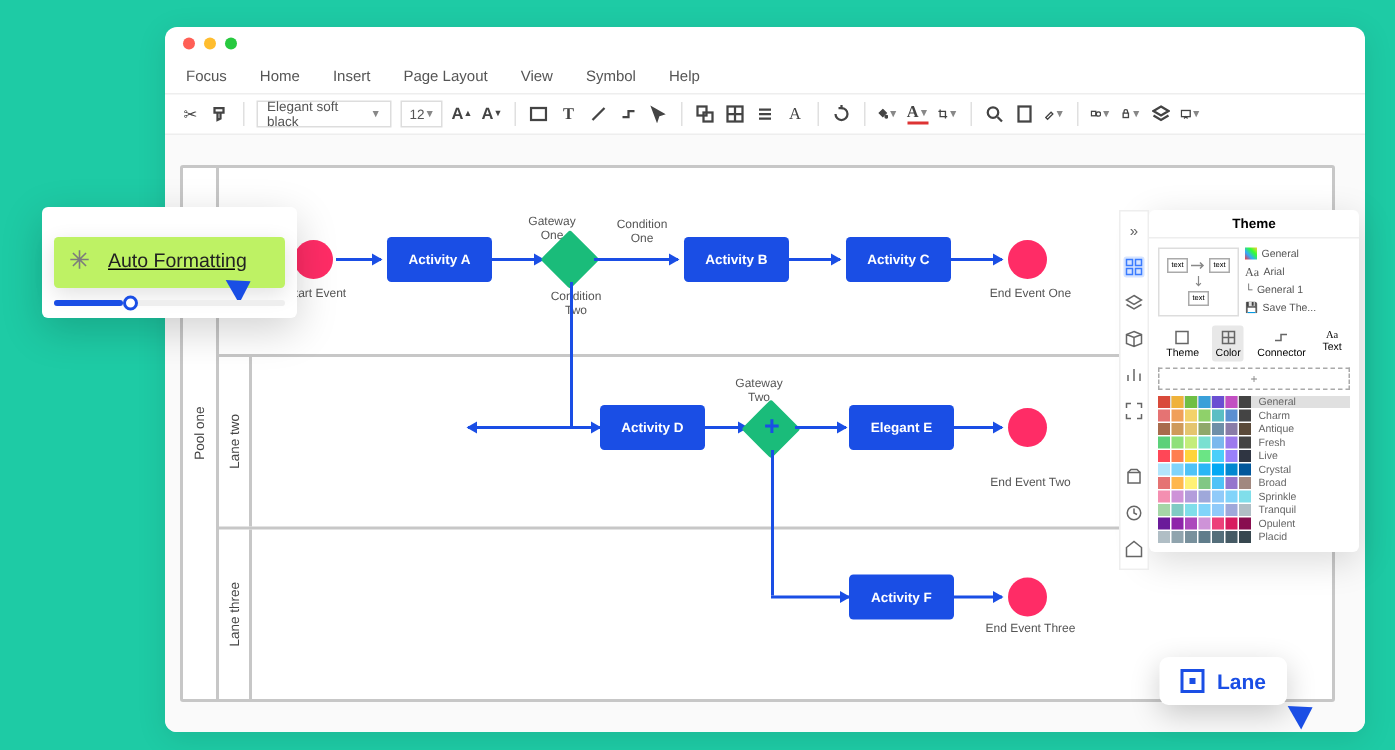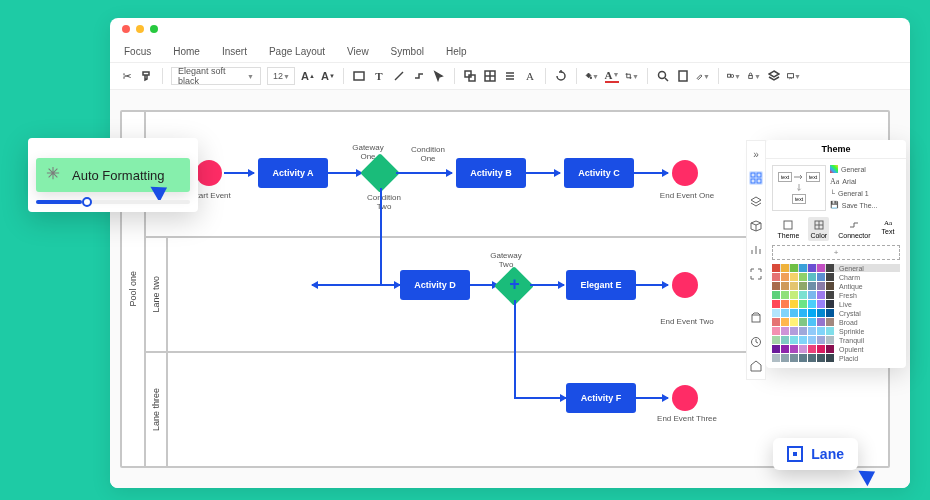--- a/index.html
+++ b/index.html
@@ -70,21 +70,21 @@
 .swatch-row .sw-label { font-size:7px; color:#666; margin-left:4px; flex:1; }
 .swatch-row.active { background:#e0e0e0; }
 .add-swatch { border:1px dashed #aaa; text-align:center; padding:2px; margin-bottom:4px; cursor:pointer; color:#888; }
 
 
 .popup-smart { position: absolute; left: 28px; top: 138px; width: 170px; background: #fff; box-shadow: 0 8px 28px rgba(0,0,0,0.18); border-radius: 4px; padding: 8px; }
 .popup-row1 { display:flex; gap:8px; align-items:center; }
 .smart-icon-box { width:28px; height:28px; display:flex; align-items:center; justify-content:center; border:1px solid #eee; }
 .smart-dropdown { width:14px; height:28px; display:flex; align-items:center; justify-content:center; border:1px solid #eee; font-size:7px; }
 .smart-btn { flex:1; border:1px solid #eee; height:36px; display:flex; flex-direction:column; align-items:center; justify-content:center; font-size:8px; color:#555; gap:2px; }
-.popup-auto { margin-top:12px; background:#86efac; box-shadow: 0 4px 14px rgba(0,0,0,0.12); border-radius:3px; padding:8px 10px; display:flex; align-items:center; gap:8px; position:relative; }
+.popup-auto { margin-top:12px; background:#bef264; box-shadow: 0 4px 14px rgba(0,0,0,0.12); border-radius:3px; padding:8px 10px; display:flex; align-items:flex-start; gap:8px; position:relative;text-decoration:underline; }
 .popup-auto .auto-icon { width:18px; height:18px; }
 .popup-auto .auto-label { font-size:13px; color:#222; }
 .cursor-blue { position:absolute; width:0; height:0; border-left:14px solid #1a4ee5; border-top:9px solid transparent; border-bottom:9px solid transparent; transform: rotate(-30deg); }
 .popup-auto .cursor-blue { left:118px; top:24px; }
 .slider-placeholder { margin-top:8px; height:4px; background:#eee; border-radius:2px; position:relative; }
 .slider-placeholder::before { content:''; position:absolute; left:0; width:30%; height:4px; background:#1a4ee5; border-radius:2px; }
 .slider-handle { position:absolute; left:30%; top:-3px; width:10px; height:10px; border-radius:50%; background:#fff; border:2px solid #1a4ee5; }
 
 
 .focus-pill { position: absolute; right: 72px; bottom: 30px; background:#fff; border-radius:6px; box-shadow:0 6px 20px rgba(0,0,0,0.2); padding:8px 14px; display:flex; align-items:center; gap:8px; color:#1a4ee5; font-weight:600; font-size:14px; }

